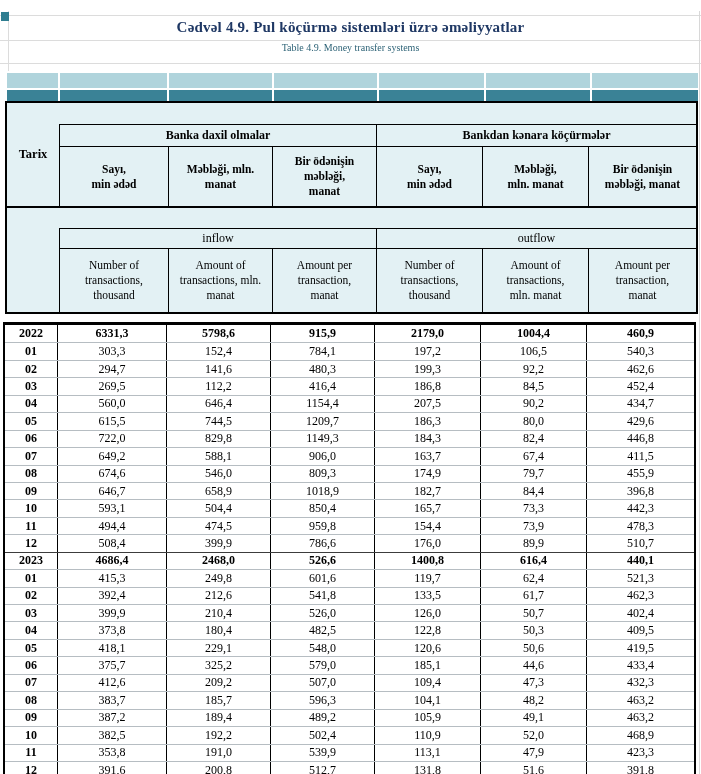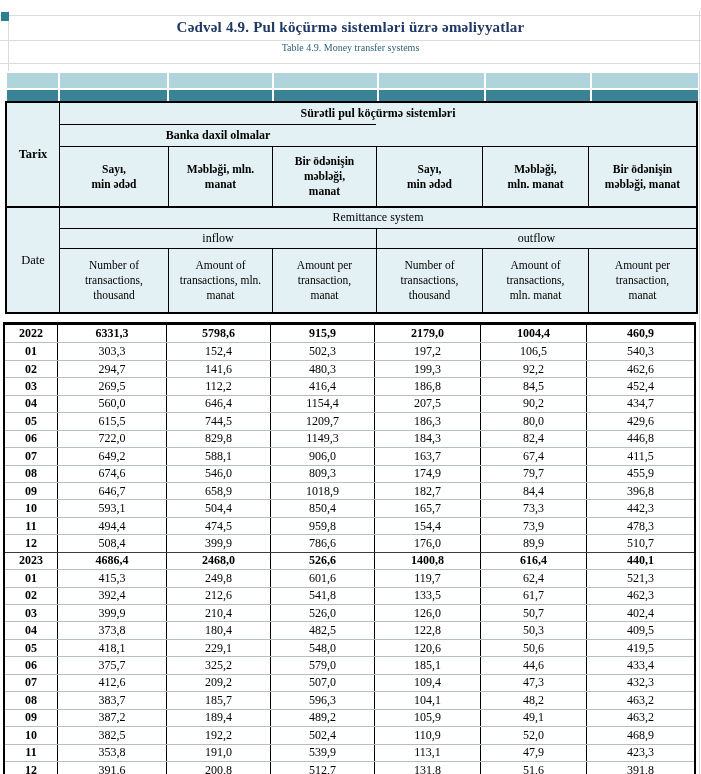--- a/index.html
+++ b/index.html
@@ -95,40 +95,38 @@
     <div class="div" style="left:51px"></div>
     <div class="div" style="left:160px"></div>
     <div class="div" style="left:265px"></div>
     <div class="div" style="left:370px"></div>
     <div class="div" style="left:477px"></div>
     <div class="div" style="left:583px"></div>
   </div>
 
   <div class="hblock az">
     <div class="hcell a-t">Tarix</div>
-    <div class="hcell a-g">Sürətli pul köçürmə sistemləri</div>
     <div class="hcell a-s1">Banka daxil olmalar</div>
+    <div class="hcell a-s2">Bankdan kənara köçürmələr</div>
     <div class="hcell a-c1">Sayı,
 min ədəd</div>
     <div class="hcell a-c2">Məbləği, mln.
 manat</div>
     <div class="hcell a-c3">Bir ödənişin
 məbləği,
 manat</div>
     <div class="hcell a-c4">Sayı,
 min ədəd</div>
     <div class="hcell a-c5">Məbləği,
 mln. manat</div>
     <div class="hcell a-c6">Bir ödənişin
 məbləği, manat</div>
   </div>
 
   <div class="hblock en">
-    <div class="hcell a-t">Date</div>
-    <div class="hcell a-g">Remittance system</div>
     <div class="hcell a-s1">inflow</div>
     <div class="hcell a-s2">outflow</div>
     <div class="hcell a-c1">Number of
 transactions,
 thousand</div>
     <div class="hcell a-c2">Amount of
 transactions, mln.
 manat</div>
     <div class="hcell a-c3">Amount per
 transaction,
@@ -152,21 +150,21 @@
           <div class="cell val">5798,6</div>
           <div class="cell val">915,9</div>
           <div class="cell val">2179,0</div>
           <div class="cell val">1004,4</div>
           <div class="cell val">460,9</div>
         </div>
         <div class="trow">
           <div class="cell label">01</div>
           <div class="cell val">303,3</div>
           <div class="cell val">152,4</div>
-          <div class="cell val">502,3</div>
+          <div class="cell val">784,1</div>
           <div class="cell val">197,2</div>
           <div class="cell val">106,5</div>
           <div class="cell val">540,3</div>
         </div>
         <div class="trow">
           <div class="cell label">02</div>
           <div class="cell val">294,7</div>
           <div class="cell val">141,6</div>
           <div class="cell val">480,3</div>
           <div class="cell val">199,3</div>

